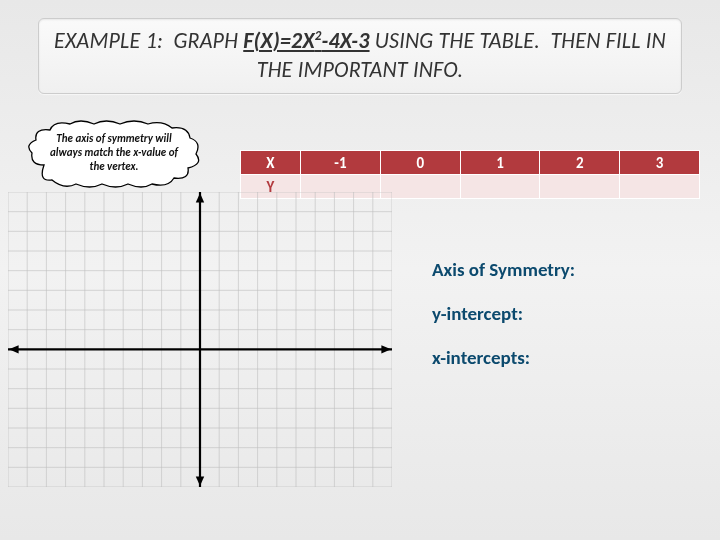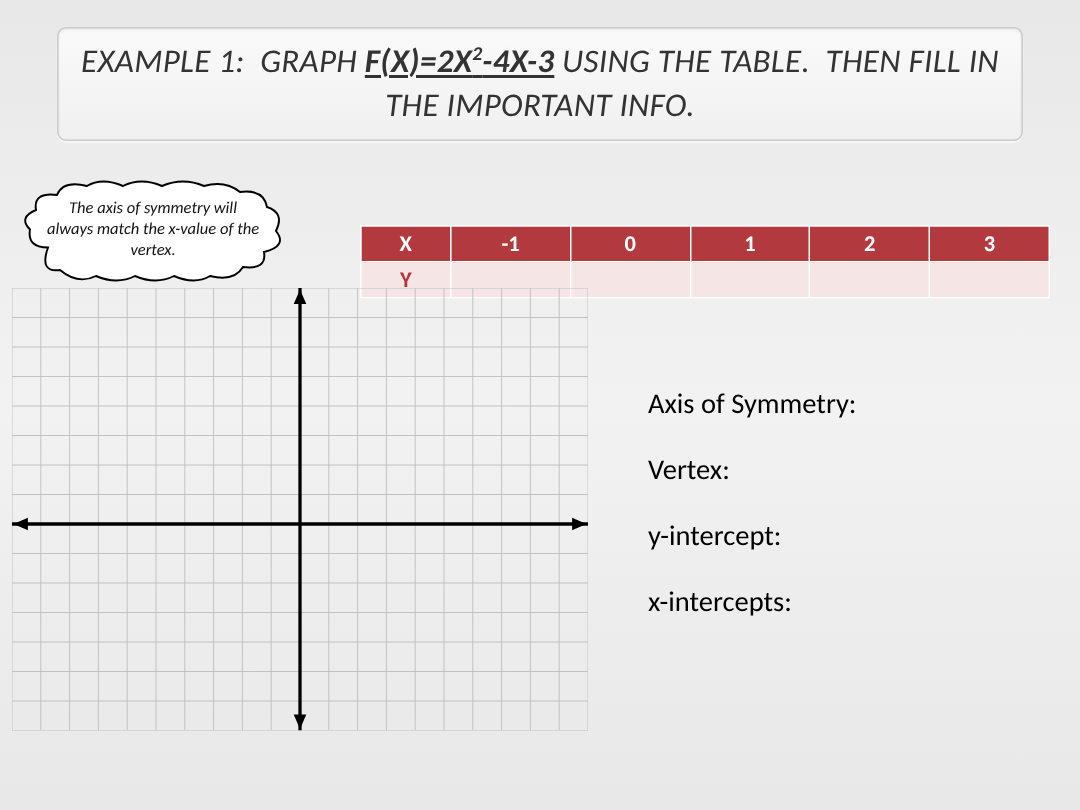--- a/index.html
+++ b/index.html
@@ -32,23 +32,24 @@
     font-size: 22px;
     color: #333;
     line-height: 1.3;
     letter-spacing: 0.2px;
   }
   .title-text .eq { font-weight: 700; font-style: italic; text-decoration: underline; }
   .title-text sup { font-size: 13px; vertical-align: super; }
   .cloud {
     position: absolute;
     top: 120px;
-    left: 12px;
+    left: 24px;
     width: 180px;
     height: 70px;
+    font-weight: bold;
   }
   .cloud svg { position:absolute; top:0; left:0; }
   .cloud-text {
     position: absolute;
     top: 12px;
     left: 18px;
     width: 144px;
     text-align: center;
     font-style: italic;
     font-size: 11px;
@@ -81,23 +82,24 @@
     height: 295px;
   }
   .info-list {
     position: absolute;
     top: 258px;
     left: 432px;
     width: 260px;
   }
   .info-list div {
     font-size: 19px;
-    color: #000000;
+    color: #0c4a6e;
     margin-bottom: 21px;
     font-family: Calibri, Arial, sans-serif;
+    font-weight: bold;
   }
 </style>
 </head>
 <body>
 
 <div class="title-box">
   <div class="title-text">
     <span>EXAMPLE 1:&nbsp; GRAPH </span><span class="eq">F(X)=2X<sup>2</sup>-4X-3</span><span> USING THE TABLE.&nbsp; THEN FILL IN THE IMPORTANT INFO.</span>
   </div>
 </div>
@@ -173,16 +175,15 @@
       <line x1="192" y1="0" x2="192" y2="295" stroke="#000" stroke-width="2.2"></line>
       <polygon points="383,157.33333333333334 373.4,161.53333333333333 373.4,153.13333333333335" fill="#000"></polygon>
       <polygon points="1,157.33333333333334 10.600000000000001,153.13333333333335 10.600000000000001,161.53333333333333" fill="#000"></polygon>
       <polygon points="192,1 196.2,10.600000000000001 187.8,10.600000000000001" fill="#000"></polygon>
       <polygon points="192,294 187.8,284.4 196.2,284.4" fill="#000"></polygon>
     </svg>
 </div>
 
 <div class="info-list">
   <div>Axis of Symmetry:</div>
-  <div>Vertex:</div>
   <div>y-intercept:</div>
   <div>x-intercepts:</div>
 </div>
 
 </body></html>

